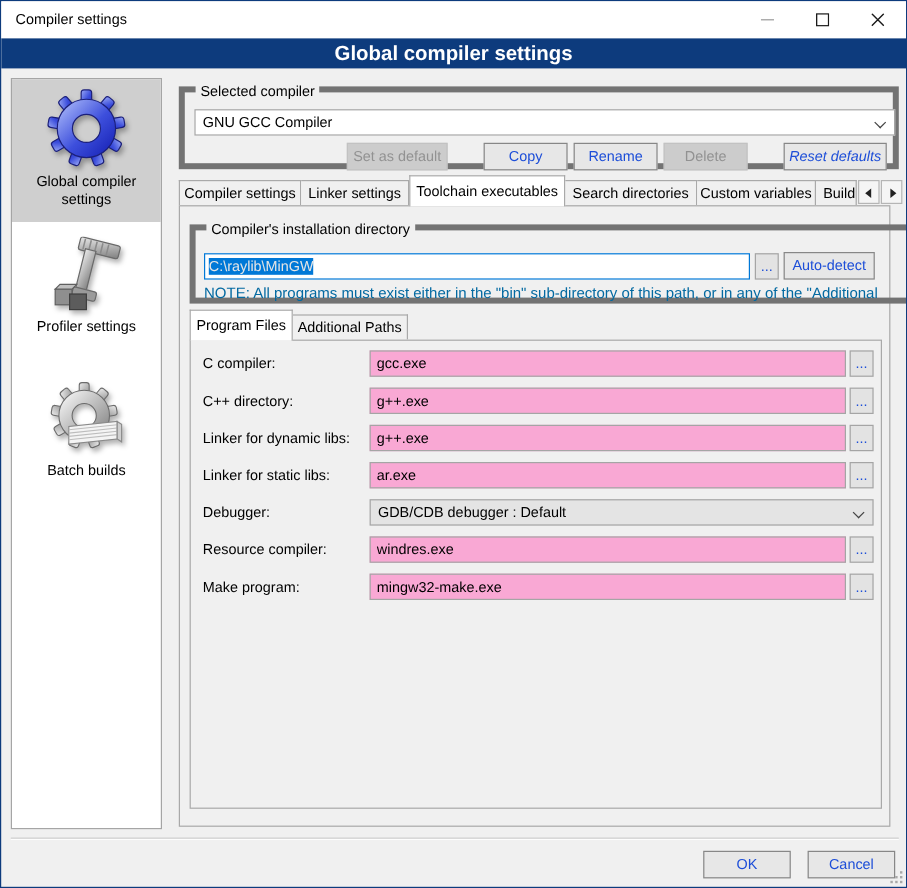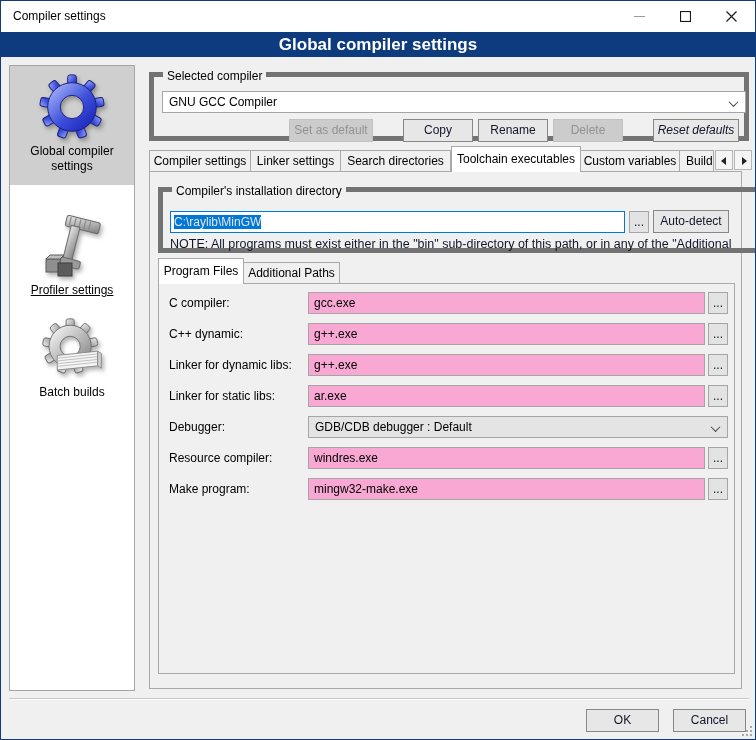--- a/index.html
+++ b/index.html
@@ -24,26 +24,26 @@
   .banner { position:absolute; left:0; top:31px; width:100%; height:25px; background:#0D3B7D; }
   .banner .banner-title { display:block; text-align:center; line-height:25px; color:#FFFFFF; font-weight:bold; font-size:17px; }
 
   
   .sidebar { position:absolute; left:8px; top:64px; width:126px; height:626px; background:#FFFFFF; border:1px solid #A5A5A5; }
   .side-item { width:124px; text-align:center; cursor:default; }
   .side-item .ic { display:block; margin:0 auto; }
   .side-item .lbl { display:block; font-size:12px; line-height:15px; padding:2px 4px 6px; color:#000; }
   .side-item.sel { background:#CFCFCF; }
   .side-item.i1 { padding-top:6px; height:119px; }
-  .side-item.i2 { padding-top:30px; height:116px;text-decoration:underline; }
+  .side-item.i2 { padding-top:12px; height:116px; }
   .side-item.i3 { padding-top:16px; }
   .icon-shadow { filter:drop-shadow(2px 3px 2px rgba(0,0,0,0.30)); }
 
   
-  .btn { display:block; position:absolute; height:23px; background:#E7E7E7; border:1px solid #878787; font-family:"Liberation Sans",sans-serif; font-size:12px; color:#0f172a; text-align:center; line-height:21px; padding:0; }
+  .btn { display:block; position:absolute; height:23px; background:#E7E7E7; border:1px solid #878787; font-family:"Liberation Sans",sans-serif; font-size:12px; color:#1d4ed8; text-align:center; line-height:21px; padding:0; }
   .btn.disabled { background:#CCCCCC; border:1px solid #C2C2C2; color:#929292; }
   .btn.small { height:22px; line-height:18px; background:#E3E3E3; border:1px solid #A5A5A5; }
 
   .combo { position:absolute; height:22px; border:1px solid #A5A5A5; background:#FFFFFF; }
   .combo .val { position:absolute; left:6px; top:0; line-height:20px; font-size:12px; white-space:nowrap; }
   .combo .chev { position:absolute; right:7px; top:8px; width:8px; height:8px; }
   .combo .chev::before { content:""; position:absolute; left:0; top:0; width:6px; height:6px; border-right:1.4px solid #444; border-bottom:1.4px solid #444; transform:rotate(45deg) translate(-1px,-1px); }
   .combo.gray { background:#E4E4E4; }
 
   .groupbox { position:absolute; border:5px solid #737373; }
@@ -62,21 +62,21 @@
   .tri-l::after, .tri-r::after { content:""; position:absolute; top:6px; width:0; height:0; border-top:4px solid transparent; border-bottom:4px solid transparent; }
   .tri-l::after { left:5px; border-right:5px solid #222; }
   .tri-r::after { left:7px; border-left:5px solid #222; }
 
   .tabpanel { position:absolute; left:148px; top:170px; width:593px; height:518px; border:1px solid #A9A9A9; background:#F0F0F0; z-index:2; }
 
   
   .grp-dir { left:8px; top:15px; width:677px; height:66px; }
   .dirinput { position:absolute; left:7px; top:19px; width:455px; height:22px; background:#FFFFFF; border:1px solid #0078D7; line-height:20px; padding-left:3px; overflow:hidden; white-space:nowrap; }
   .dirinput .selected { background:#0078D7; color:#e5e5e5; }
-  .note { position:absolute; left:7px; top:45px; width:566px; color:#0f172a; font-size:12.5px; white-space:nowrap; overflow:hidden; }
+  .note { position:absolute; left:7px; top:45px; width:566px; color:#0369a1; font-size:12.5px; white-space:nowrap; overflow:hidden; }
 
   
   .subtabs { position:absolute; left:8px; top:86px; height:25px; display:flex;align-items:center; }
   .subpanel { position:absolute; left:8px; top:111px; width:577px; height:391px; border:1px solid #A9A9A9; background:#F0F0F0; z-index:2; }
 
   
   .row { position:absolute; left:0; width:100%; height:22px; }
   .row .flabel { position:absolute; left:10px; line-height:22px; font-size:12px; white-space:nowrap; }
   .row .finput { position:absolute; left:149px; width:397px; height:22px; border:1px solid #A5A5A5; background:#f9a8d4; font-family:"Liberation Sans",sans-serif; font-size:12px; padding-left:5px; color:#000; }
   .row .browse { left:549px; top:0; width:20px; }
@@ -210,22 +210,22 @@
     <button class="btn disabled" style="left:135px; top:42px; width:84px;">Set as default</button>
     <button class="btn" style="left:249px; top:42px; width:70px;">Copy</button>
     <button class="btn" style="left:324px; top:42px; width:70px;">Rename</button>
     <button class="btn disabled" style="left:399px; top:42px; width:70px;">Delete</button>
     <button class="btn" style="left:499px; top:42px; width:86px;font-style:italic;">Reset defaults</button>
   </div>
 
   <div class="tabstrip">
     <div class="tab" style="width:102px;">Compiler settings</div>
     <div class="tab" style="width:90px;">Linker settings</div>
+    <div class="tab active" style="width:130px;">Toolchain executables</div>
     <div class="tab" style="width:110px;">Search directories</div>
-    <div class="tab active" style="width:130px;">Toolchain executables</div>
     <div class="tab" style="width:99px;">Custom variables</div>
     <div class="tab clip" style="width:34px;">Build options</div>
     <div class="tscroll tri-l"><span></span></div>
     <div class="tscroll tri-r"><span></span></div>
   </div>
 
   <div class="tabpanel">
 
     <div class="groupbox grp-dir">
       <span class="glabel">Compiler's installation directory</span>
@@ -244,21 +244,21 @@
 
     <div class="subpanel">
 
       <div class="row" style="top:8px;">
         <span class="flabel">C compiler:</span>
         <input class="finput" type="text" value="gcc.exe" style="">
         <button class="btn small browse">...</button>
       </div>
 
       <div class="row" style="top:39px;">
-        <span class="flabel">C++ dynamic:</span>
+        <span class="flabel">C++ directory:</span>
         <input class="finput" type="text" value="g++.exe" style="">
         <button class="btn small browse">...</button>
       </div>
 
       <div class="row" style="top:70px;">
         <span class="flabel">Linker for dynamic libs:</span>
         <input class="finput" type="text" value="g++.exe" style="">
         <button class="btn small browse">...</button>
       </div>
 

